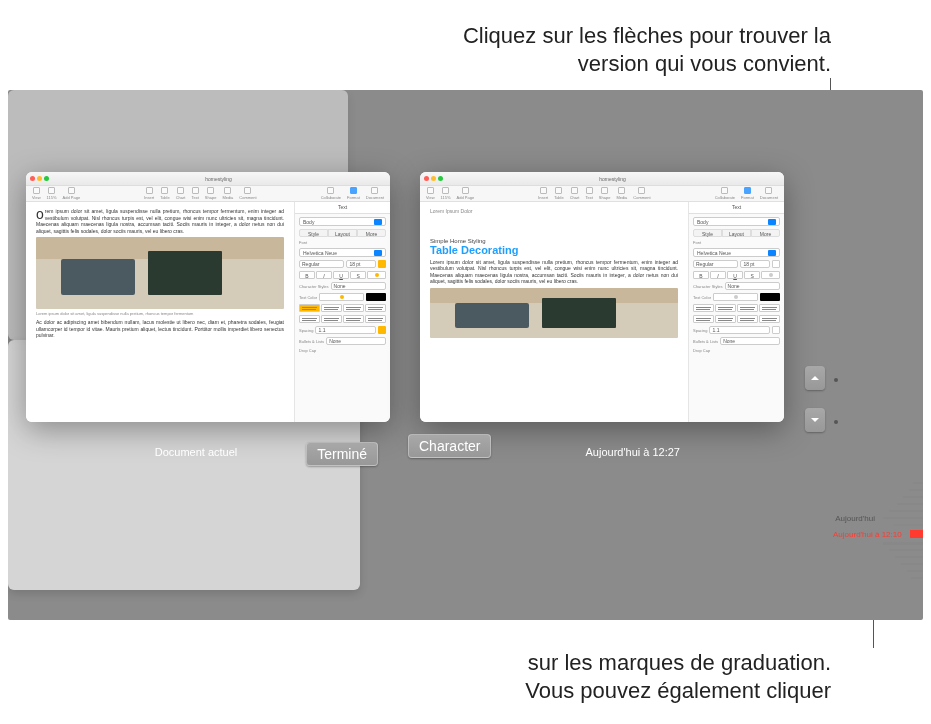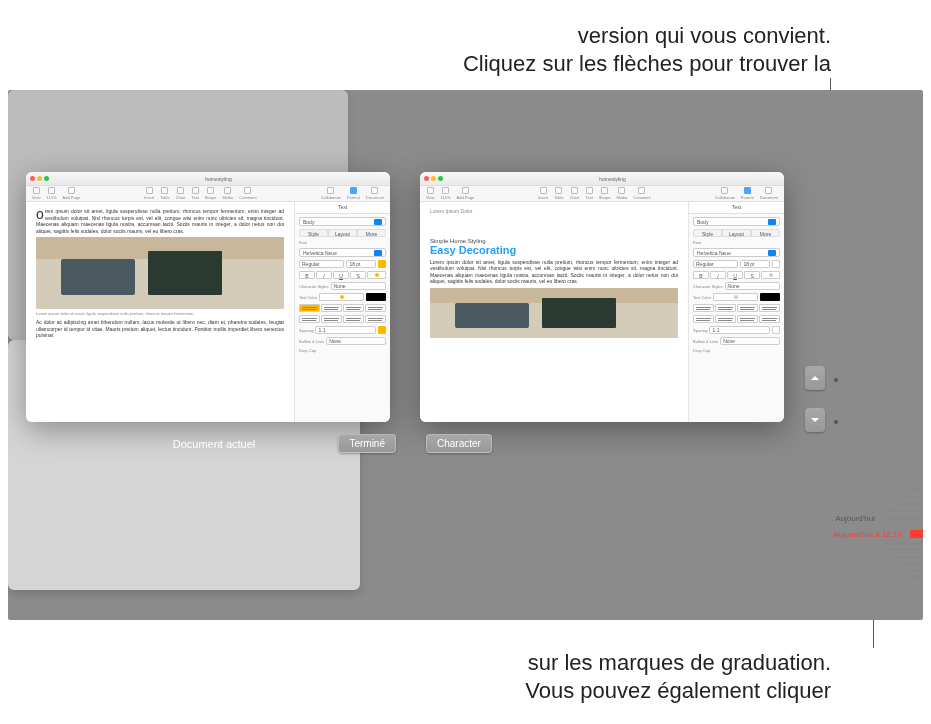--- a/index.html
+++ b/index.html
@@ -166,35 +166,35 @@
   .color-row{display:flex;align-items:center;gap:2px;}
   .color-swatch{width:20px;height:8px;background:#000;border-radius:1px;}
   .align-row{display:flex;gap:1px;}
   .align-btn{flex:1;height:8px;background:#fff;border:0.5px solid #ccc;border-radius:1px;position:relative;}
   .align-btn.sel{background:#ffb800;}
   .align-btn::before{content:"";position:absolute;left:2px;right:2px;top:2px;height:1px;background:#888;}
   .align-btn::after{content:"";position:absolute;left:2px;right:3px;top:4px;height:1px;background:#888;}
   .bottom-controls {
     position:absolute;
     top: 344px;
-    left: 24px;
+    left: 6px;
     width: 760px;
     display:flex;
-    align-items:center;
+    align-items:flex-end;
     font-size:11px;
     color:#fff;
   }
   .bc-label-left { width:364px; text-align:center;}
   .bc-btn {
     background: linear-gradient(#a8a8a8,#989898);
     border:0.5px solid rgba(255,255,255,0.3);
     border-radius:4px;
     padding: 3px 10px;
     color:#fff;
-    font-size:10px;
+    font-size:14px;
     cursor:pointer;
     box-shadow:0 1px 2px rgba(0,0,0,0.3);
   }
   .bc-done { margin-left:-56px;}
   .bc-label-right { flex:1; text-align:center;}
   .arrow-btn {
     position:absolute;
     right: 98px;
     width: 20px;
     height: 24px;
@@ -222,22 +222,22 @@
   .tl-tick { height:6px; display:flex; justify-content:flex-end; align-items:center; margin-bottom:1px;}
   .tl-tick .bar { height:2px; background:#888; margin-left:4px;}
   .tl-label { font-size:8px; padding-right:4px; white-space:nowrap;}
   .tl-label.sel{ color:#ff3b30;}
   .tl-tick .bar.sel{ background:#ff3b30; height:8px;}
 </style>
 </head>
 <body>
 
 <div class="callout-top">
+  <div>Cliquez sur les flèches pour trouver la</div>
   <div>version qui vous convient.</div>
-  <div>Cliquez sur les flèches pour trouver la</div>
 </div>
 <div class="callout-line-top"></div>
 
 <div class="callout-bottom">
   <div>sur les marques de graduation.</div>
   <div>Vous pouvez également cliquer</div>
 </div>
 <div class="callout-line-bottom"></div>
 
 <div class="stage">
@@ -460,21 +460,21 @@
       <div class="tb-btn">
           <div class="tb-icon"></div>
           <span>Document</span>
         </div>
     </div>
     <div class="content-area">
       <div class="page">
         <p style="font-size:5px;color:#888">Lorem Ipsum Dolor</p>
         <div style="height:18px"></div>
         <div class="subtitle">Simple Home Styling</div>
-        <div class="headline">Easy Decorating</div>
+        <div class="headline">Table Decorating</div>
         <p>Lorem ipsum dolor sit amet, ligula suspendisse nulla pretium, rhoncus tempor fermentum, enim integer ad vestibulum volutpat. Nisl rhoncus turpis est, vel elit, congue wisi enim nunc ultricies sit, magna tincidunt. Maecenas aliquam maecenas ligula nostra, accumsan taciti. Sociis mauris in integer, a dolor netus non dui aliquet, sagittis felis sodales, dolor sociis mauris, vel eu libero cras.</p>
         <div class="placeholder-photo" style="height:50px"></div>
       </div>
       <div class="inspector">
         <div class="insp-tabs">
             <div class="insp-tab active">Text</div>
           </div>
         <div class="insp-body">
           <div class="insp-select">
               <span>Body</span>
@@ -554,20 +554,21 @@
     </div>
   </div>
 
   <div class="bottom-controls">
     <div class="bc-label-left" style="position:relative">
       <span>Document actuel</span>
       <button class="bc-btn bc-done" style="position:absolute; right:0; top:-4px">Terminé</button>
     </div>
     <div style="width:30px"></div>
     <button class="bc-btn">Character</button>
+    <div class="bc-label-right"><span>Aujourd'hui à 12:27</span></div>
   </div>
 
   <div class="arrow-btn arrow-up">
     <svg viewBox="0 0 10 10">
         <path d="M1 7 L5 3 L9 7 Z"></path>
       </svg>
   </div>
   <div class="arrow-dot" style="top:288px"></div>
   <div class="arrow-btn arrow-down">
     <svg viewBox="0 0 10 10">

